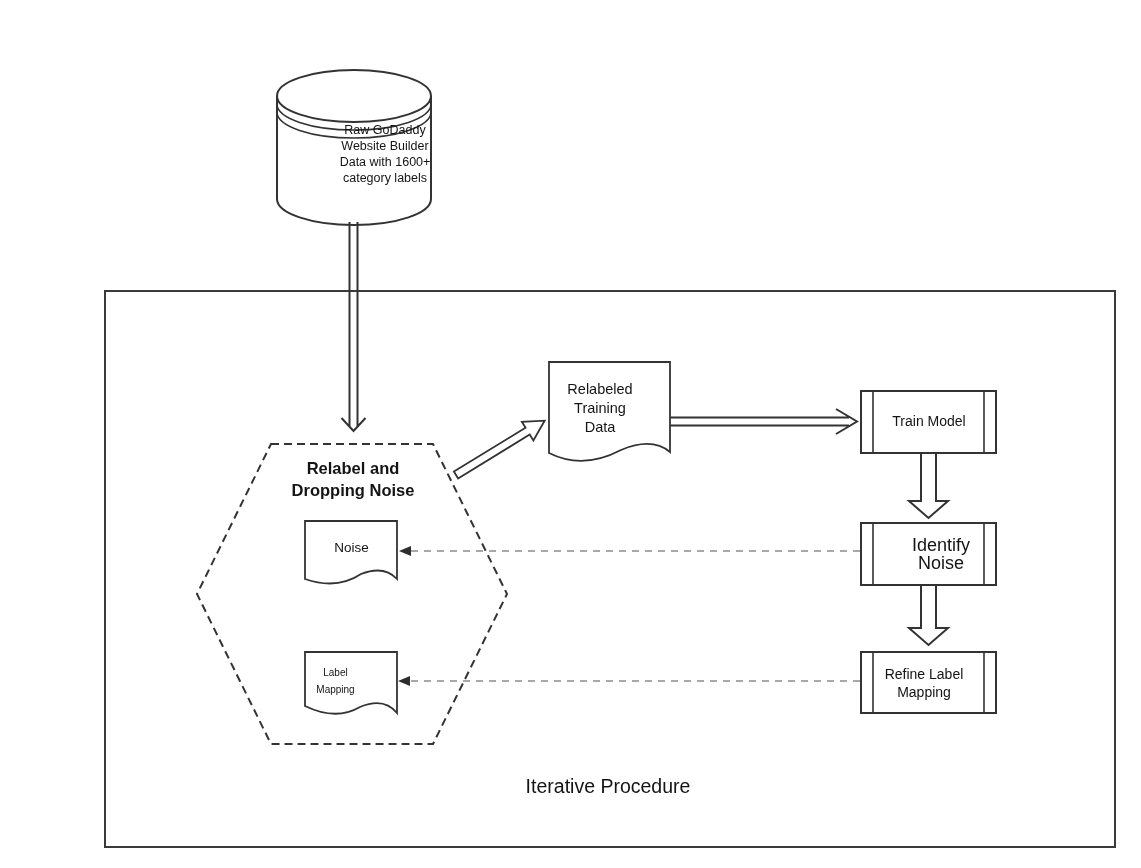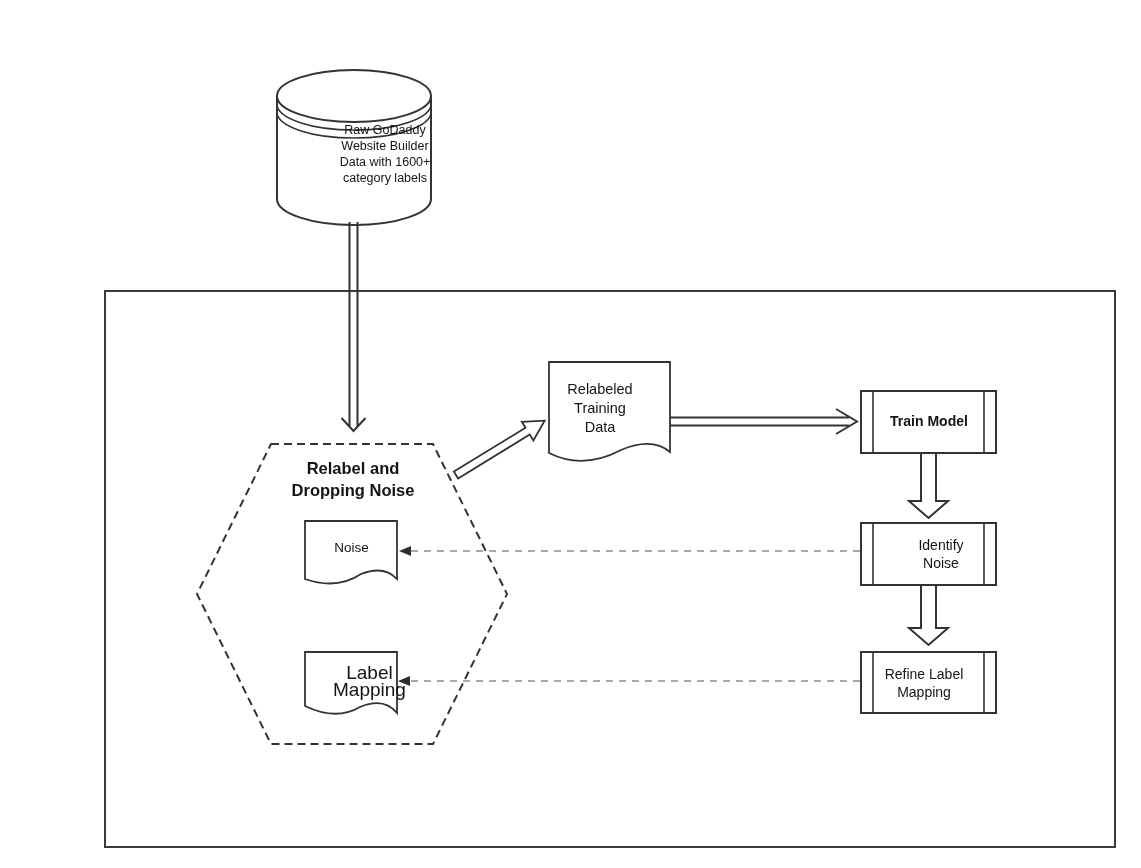--- a/index.html
+++ b/index.html
@@ -15,24 +15,24 @@
     position:absolute;
     display:flex;align-items:center;justify-content:center;
     text-align:center;
     white-space:pre-line;
     color:#141414;
     line-height:1.25;
   }
   .lbl-cylinder{left:279px;top:118px;width:150px;height:72px;font-size:12.5px;line-height:16px;padding-left:31px;}
   .lbl-hexagon{left:250px;top:454px;width:206px;height:50px;font-size:16.5px;line-height:22px;font-weight:bold;}
   .lbl-noise{left:306px;top:523px;width:91px;height:50px;font-size:13.5px;}
-  .lbl-label-mapping{left:324px;top:654px;width:91px;height:54px;font-size:19px;line-height:17px;}
+  .lbl-label-mapping{left:290px;top:654px;width:91px;height:54px;font-size:10px;line-height:17px;}
   .lbl-relabeled{left:550px;top:366px;width:100px;height:84px;font-size:14.5px;line-height:19px;}
-  .lbl-train-model{left:874px;top:391px;width:110px;height:62px;font-size:14px;font-weight:bold;}
-  .lbl-identify-noise{left:874px;top:523px;width:134px;height:62px;font-size:14px;line-height:18px;}
+  .lbl-train-model{left:874px;top:391px;width:110px;height:62px;font-size:14px;}
+  .lbl-identify-noise{left:874px;top:523px;width:134px;height:62px;font-size:18px;line-height:18px;}
   .lbl-refine{left:874px;top:652px;width:100px;height:61px;font-size:14px;line-height:18px;}
   .lbl-iterative{left:408px;top:770px;width:400px;height:32px;font-size:19.5px;}
 </style>
 </head>
 <body>
 
 <div id="canvas">
 
   <svg id="diagram-svg" width="1141" height="868" viewBox="0 0 1141 868">
 
@@ -110,14 +110,15 @@
 Data</div>
 
   <div class="lbl lbl-train-model">Train Model</div>
 
   <div class="lbl lbl-identify-noise">Identify
 Noise</div>
 
   <div class="lbl lbl-refine">Refine Label
 Mapping</div>
 
+  <div class="lbl lbl-iterative">Iterative Procedure</div>
 
 </div>
 
 </body></html>

